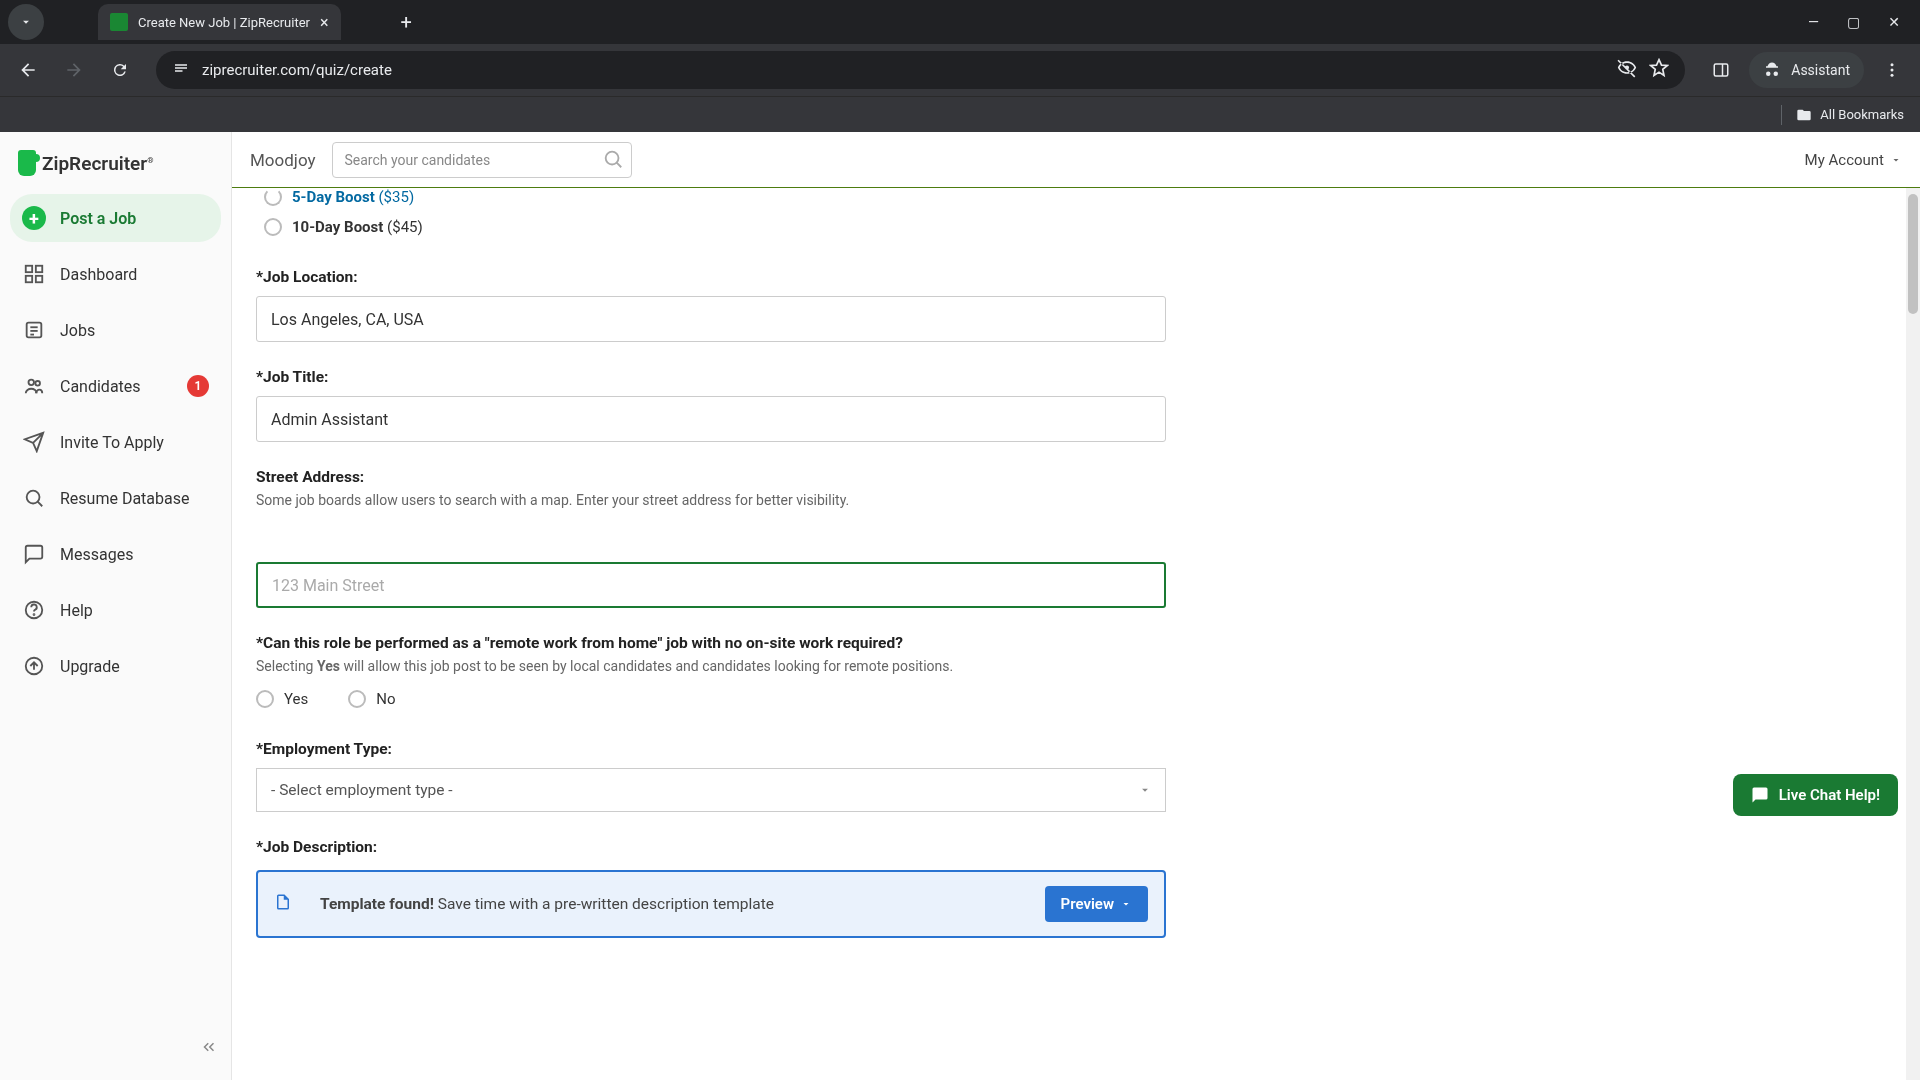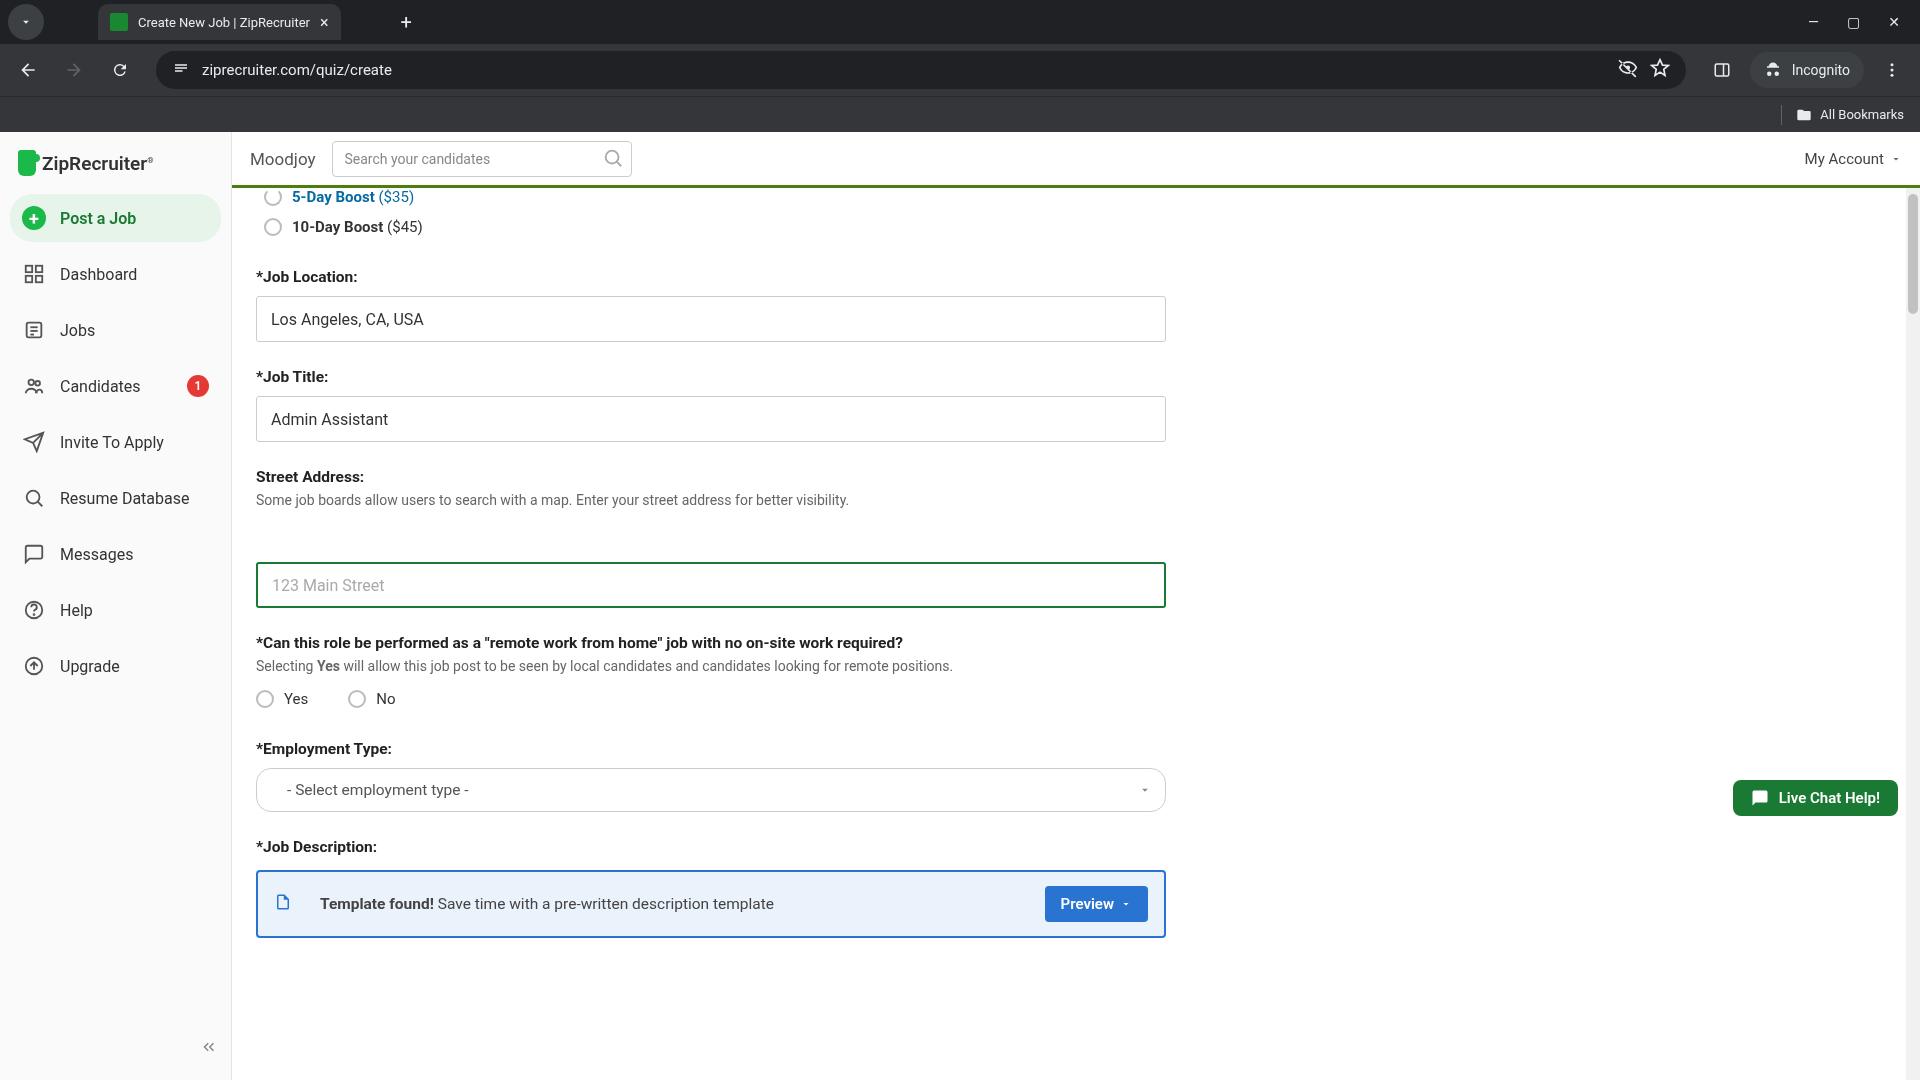--- a/index.html
+++ b/index.html
@@ -45,21 +45,21 @@
     .side-item.primary { background: #e6f4e9; }
     .side-item .icon { width: 24px; height: 24px; display: flex; align-items: center; justify-content: center; flex-shrink: 0; }
     .side-item .icon svg { stroke: #555; fill: none; stroke-width: 2; }
     .side-item.primary .label { color: #1a7a33; font-weight: 600; }
     .side-item .add-circle { width: 24px; height: 24px; border-radius: 50%; background: #1ab94a; display: flex; align-items: center; justify-content: center; color: #fff; font-size: 18px; font-weight: bold; }
     .side-item .badge { margin-left: auto; background: #e53935; color: #fff; width: 22px; height: 22px; border-radius: 50%; display: flex; align-items: center; justify-content: center; font-size: 12px; font-weight: 600; }
     
     .collapse-btn { position: absolute; bottom: 20px; left: 200px; color: #888; cursor: pointer; }
     
     .main { flex: 1; display: flex; flex-direction: column; overflow: hidden; }
-    .topbar { height: 56px; display: flex; align-items: center; padding: 0 18px; border-bottom: 3px solid #4d7c0f; gap: 16px; }
+    .topbar { height: 56px; display: flex; align-items: center; padding: 0 18px; border-bottom: 1px solid #4d7c0f; gap: 16px; }
     .org-name { font-size: 17px; color: #555; }
     .search-wrap { position: relative; width: 300px; }
     .search-input { width: 100%; height: 36px; border: 1px solid #ccc; border-radius: 4px; padding: 0 40px 0 12px; font-size: 14px; color: #be185d; }
     .search-input::placeholder { color: #888; }
     .search-btn { position: absolute; right: 8px; top: 6px; color: #aaa; cursor: pointer; }
     .account-menu { margin-left: auto; color: #444; font-size: 15px; cursor: pointer; display: flex; align-items: center; gap: 6px; }
     
     .form-area { flex: 1; overflow-y: auto; padding: 0 24px 60px; }
     .form-inner { max-width: 910px; }
     
@@ -75,30 +75,30 @@
     .field-label { font-weight: 700; font-size: 15.5px; color: #222; margin-bottom: 10px; }
     .field-help { font-size: 14px; color: #666; margin-bottom: 10px; margin-top: -4px; }
     .text-input { width: 100%; height: 46px; border: 1px solid #ccc; border-radius: 3px; padding: 0 14px; font-size: 16px; color: #333; }
     .text-input::placeholder { color: #aaa; }
     .text-input.focused { border: 2px solid #1a7a33; outline: none; margin-top: 44px; }
     
     .radio-inline { display: flex; gap: 40px; margin-top: 8px; }
     .radio-inline .radio-row { margin-left: 0; }
     
     .select-wrap { position: relative; }
-    .select-input { width: 100%; height: 44px; border: 1px solid #ccc; border-radius: 15px; padding: 0 30px; font-size: 15.5px; color: #555; background: #fff; display: flex; align-items: center; cursor: pointer; }
+    .select-input { width: 100%; height: 44px; border: 1px solid #ccc; border-radius: 0; padding: 0 14px; font-size: 15.5px; color: #555; background: #fff; display: flex; align-items: center; cursor: pointer; }
     .select-caret { position: absolute; right: 14px; top: 14px; color: #888; }
     
     .template-banner { margin-top: 14px; border: 2px solid #2a74d1; border-radius: 4px; background: #eaf2fc; padding: 14px 16px; display: flex; align-items: center; gap: 28px; }
     .template-banner .tpl-icon { color: #2a74d1; }
     .template-banner .tpl-text { font-size: 15.5px; color: #444; }
     .template-banner .tpl-text b { font-weight: 700; }
     .preview-btn { margin-left: auto; background: #2a74d1; color: #fff; border: none; height: 36px; padding: 0 16px; border-radius: 4px; font-size: 15px; font-weight: 600; cursor: pointer; display: flex; align-items: center; gap: 6px; }
     
-    .chat-pill { position: fixed; right: 22px; bottom: 264px; background: #1a7a33; color: #fff; height: 36px; padding: 0 18px; border-radius: 8px; display: flex; align-items: center; gap: 10px; font-size: 15px; font-weight: 600; cursor: pointer; }
+    .chat-pill { position: fixed; right: 22px; bottom: 264px; background: #1a7a33; color: #fff; height: 42px; padding: 0 18px; border-radius: 8px; display: flex; align-items: center; gap: 10px; font-size: 15px; font-weight: 600; cursor: pointer; }
     
     .scrollbar-track { position: absolute; right: 0; top: 56px; width: 14px; bottom: 0; background: #f1f1f1; }
     .scrollbar-thumb { position: absolute; left: 2px; width: 10px; top: 6px; height: 120px; background: #c1c1c1; border-radius: 5px; }
   </style>
 </head>
 <body>
 
 <div class="browser-top">
   <div class="tab-drop">
     <svg width="14" height="14" viewBox="0 0 24 24">
@@ -151,21 +151,21 @@
   <div class="nav-btn">
       <svg width="18" height="18" viewBox="0 0 24 24" fill="#e8eaed">
         <rect x="3" y="4" width="18" height="16" rx="2" fill="none" stroke="#e8eaed" stroke-width="2"></rect>
         <line x1="14" y1="4" x2="14" y2="20" stroke="#e8eaed" stroke-width="2"></line>
       </svg>
     </div>
   <div class="incognito-pill">
     <svg width="18" height="18" viewBox="0 0 24 24" fill="#e8eaed">
         <path d="M12 2C9 2 7 4 6 7H4v2h16V7h-2c-1-3-3-5-6-5zm-5 12a3 3 0 1 0 0 6 3 3 0 0 0 0-6zm10 0a3 3 0 1 0 0 6 3 3 0 0 0 0-6z"></path>
       </svg>
-    <span>Incognito</span>
+    <span>Assistant</span>
   </div>
   <div class="nav-btn">
       <svg width="18" height="18" viewBox="0 0 24 24" fill="#e8eaed">
         <circle cx="12" cy="5" r="2"></circle>
         <circle cx="12" cy="12" r="2"></circle>
         <circle cx="12" cy="19" r="2"></circle>
       </svg>
     </div>
 </div>
 

